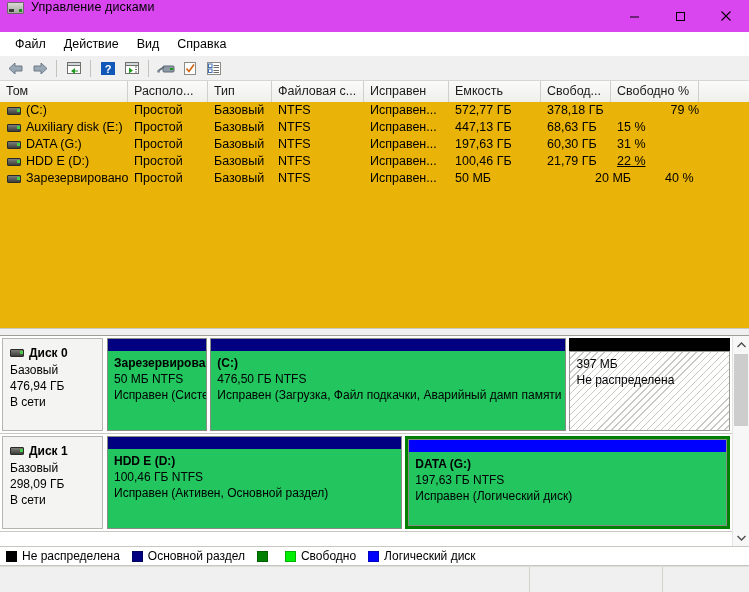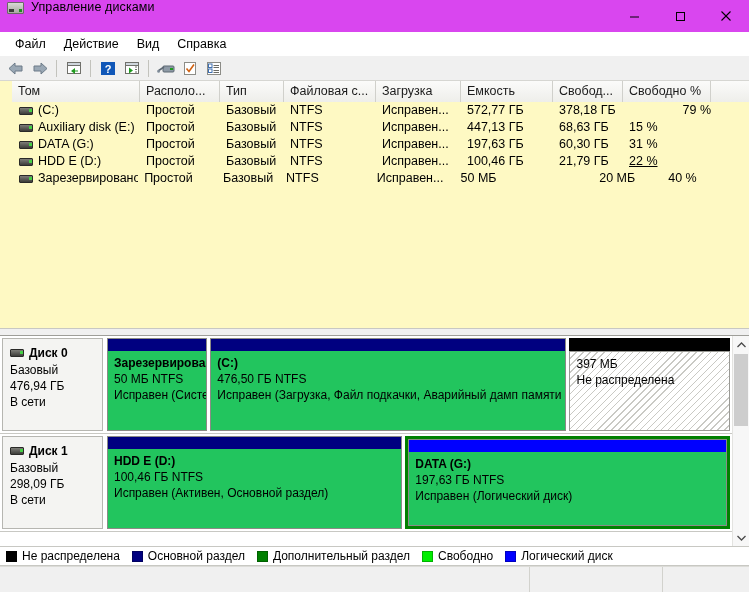--- a/index.html
+++ b/index.html
@@ -102,24 +102,23 @@
   }
   .tsep {
     width: 1px; height: 17px;
     background: #c3c3bd;
     margin: 0 4px;
   }
 
   
   .listpane {
     flex: 0 0 247px;
-    background: #fef9c3;
-    position: relative;
-    overflow: hidden;
-    padding-left: 12px;
+    background: #eab308;
+    position: relative;
+    overflow: hidden;
   }
   .hdr-row {
     display: flex;
     height: 21px;
     background: #f2f2ef;
     border-bottom: 1px solid #d9d9d4;
   }
   .hdr-cell {
     height: 21px;
     line-height: 20px;
@@ -441,21 +440,21 @@
       </svg>
     </div>
   </div>
 
   <div class="listpane">
     <div class="hdr-row">
       <div class="hdr-cell" style="width:128px">Том</div>
       <div class="hdr-cell" style="width:80px">Располо...</div>
       <div class="hdr-cell" style="width:64px">Тип</div>
       <div class="hdr-cell" style="width:92px">Файловая с...</div>
-      <div class="hdr-cell" style="width:85px">Загрузка</div>
+      <div class="hdr-cell" style="width:85px">Исправен</div>
       <div class="hdr-cell" style="width:92px">Емкость</div>
       <div class="hdr-cell" style="width:70px">Свобод...</div>
       <div class="hdr-cell" style="width:88px">Свободно %</div>
       <div class="hdr-cell" style="flex:1 1 auto"></div>
     </div>
     <div id="volume-rows">
         <div class="vrow">
           <div class="vcell vol-name" style="width: 128px;">
             <span class="vol-ico">
               <span class="b"></span>
@@ -636,21 +635,20 @@
       <div class="leg-item">
         <span class="leg-sw" style="background:#000000;"></span>
         <span>Не распределена</span>
       </div>
       <div class="leg-item">
         <span class="leg-sw" style="background:#000080;"></span>
         <span>Основной раздел</span>
       </div>
       <div class="leg-item">
         <span class="leg-sw" style="background:#008000;"></span>
-        <span>Дополнительный раздел</span>
       </div>
       <div class="leg-item">
         <span class="leg-sw" style="background:#00ee00;"></span>
         <span>Свободно</span>
       </div>
       <div class="leg-item">
         <span class="leg-sw" style="background:#0000ff;"></span>
         <span>Логический диск</span>
       </div>
     </div>

